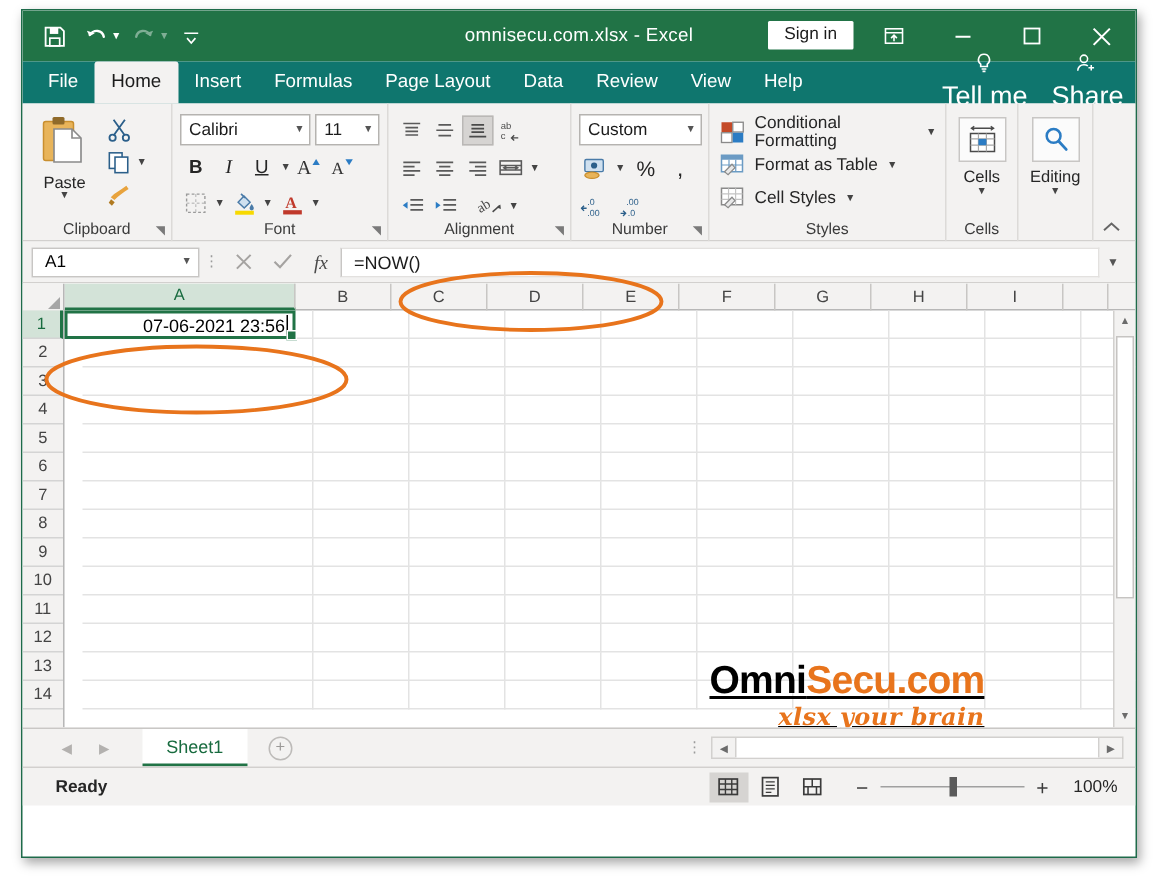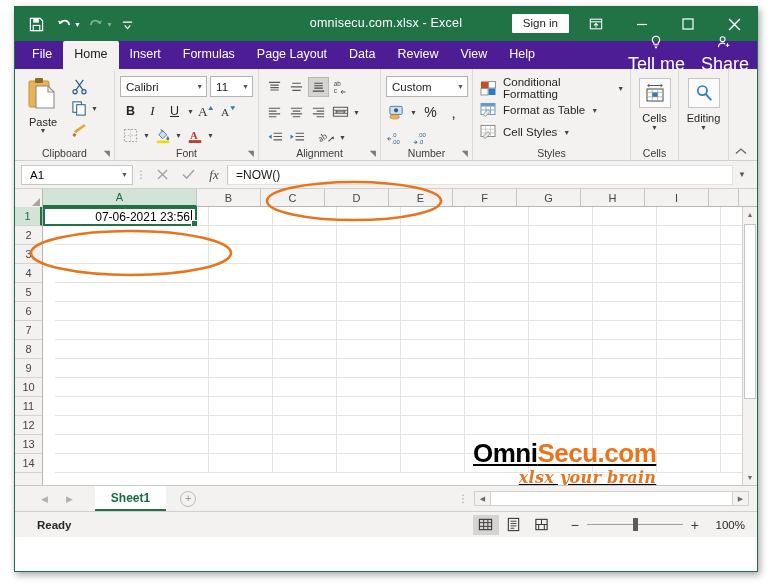--- a/index.html
+++ b/index.html
@@ -51,21 +51,21 @@
     width: 46px; height: 34px;
     display: flex; align-items: center; justify-content: center;
     color: #fff; font-size: 13px;
   }
   .winbtn svg { display: block; }
 
   
   .tabbar {
     position: relative;
     height: 28px;
-    background: #4c1d95;
+    background: #0f766e;
     display: flex; align-items: flex-start;
     padding-left: 6px;
   }
   .tab {
     font-size: 12.5px; color: #ffffff;
     padding: 5px 11px 6px; line-height: 17px;
   }
   .tab.active {
     background: #f3f2f1; color: #1b1b1b;
     border-radius: 2px 2px 0 0;
@@ -279,21 +279,21 @@
     background: #f3f2f1; border-top: 1px solid #c9c7c5;
     display: flex; align-items: center;
   }
   .navbtns { display: flex; padding-left: 26px; gap: 18px; }
   .navbtn { font-size: 9px; color: #b3b1af; }
   .sheettab {
     margin-left: 22px;
     padding: 0 16px; height: 25px;
     display: flex; align-items: center;
     background: #ffffff; color: #186b3f;
-    font-size: 12px; font-weight: bold;
+    font-size: 12px; font-weight: normal;
     border-bottom: 2px solid #217346;
   }
   .addsheet {
     margin-left: 14px; width: 16px; height: 16px; border-radius: 50%;
     border: 1px solid #bdbbb9; color: #9b9997;
     display: flex; align-items: center; justify-content: center;
     font-size: 11px; line-height: 1;
   }
   .hdots { margin-left: auto; color: #9b9b9b; font-size: 10px; line-height: 9px; padding-right: 6px; }
   .hscroll {

